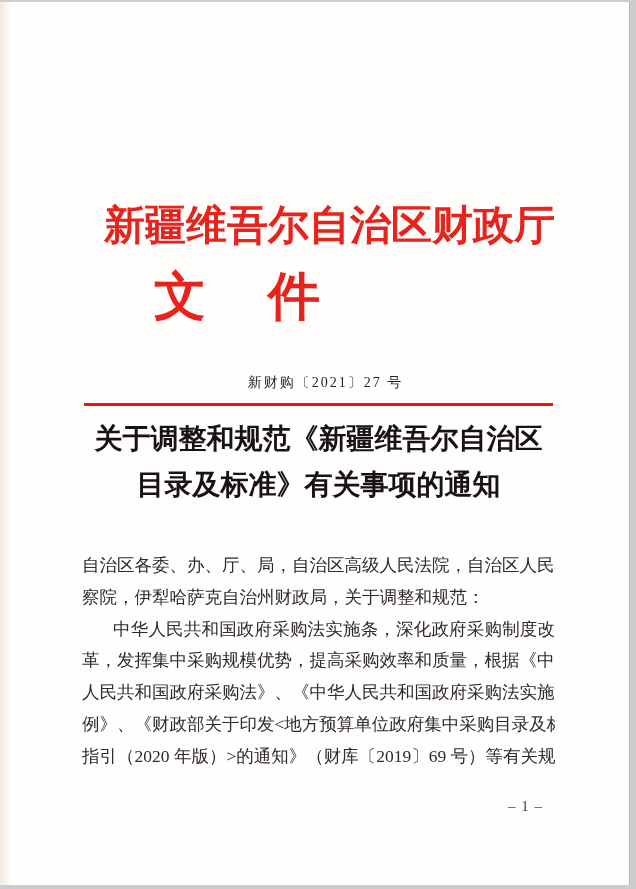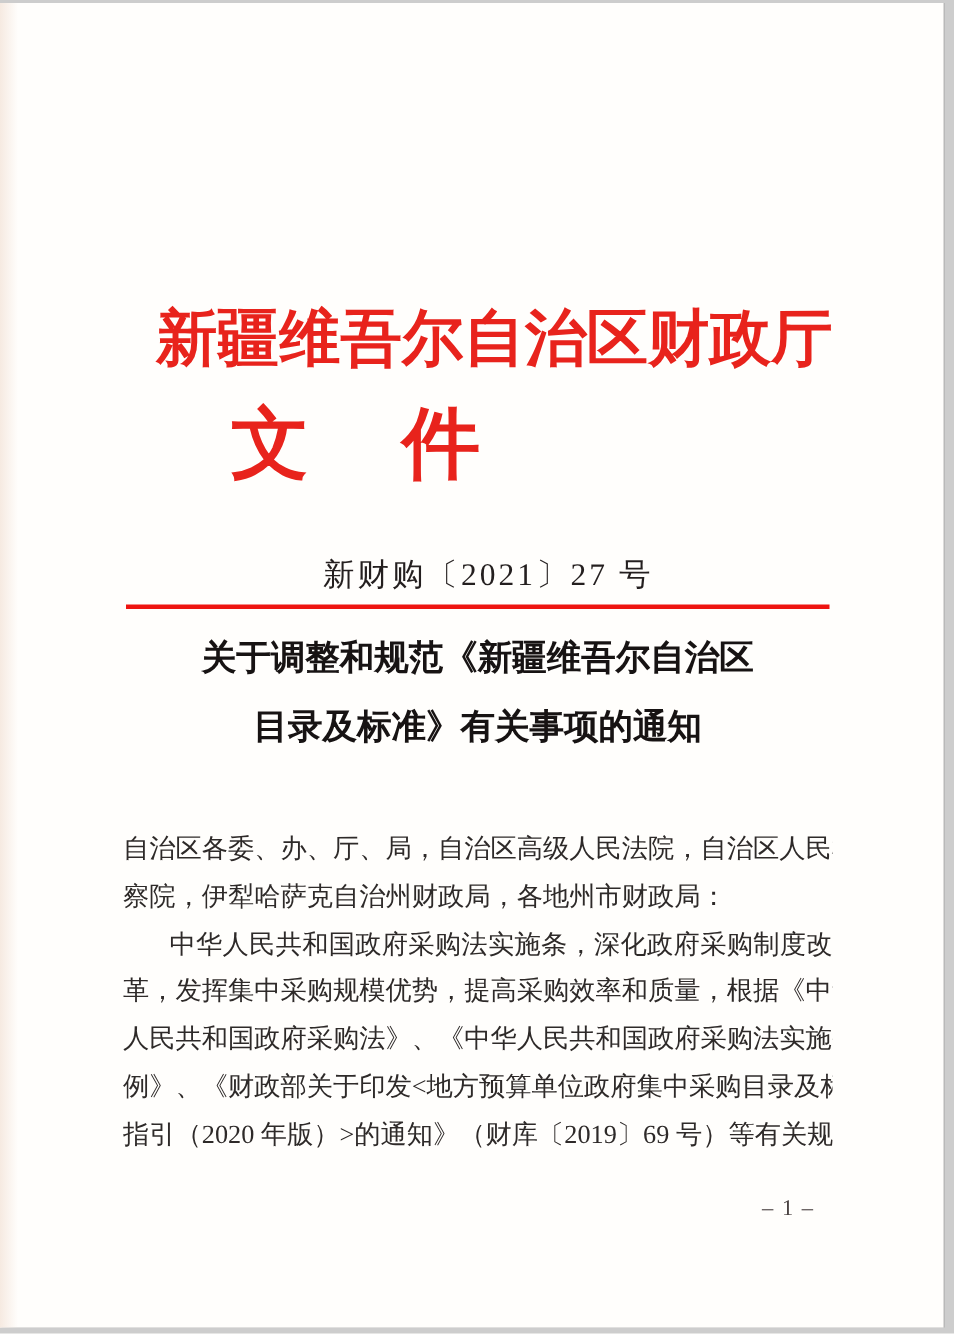--- a/index.html
+++ b/index.html
@@ -42,32 +42,32 @@
   .doc-word {
     position: absolute; top: 266px; left: 10px; right: -10px;
     text-align: left; white-space: nowrap;
     font-size: 52px; line-height: 58px; font-weight: bold;
     letter-spacing: 62px; padding-left: 62px; box-sizing: border-box;
     color: var(--header-red);
   }
   .doc-number {
     position: absolute; top: 370px; left: 7px; right: -7px;
     text-align: center; white-space: nowrap;
-    font-size: 21px; line-height: 22px; letter-spacing: 2px;
+    font-size: 14px; line-height: 22px; letter-spacing: 2px;
     color: #241f1f;
   }
   .red-rule {
     position: absolute; top: 401px; left: 2px;
     width: 469px; height: 3px;
     background: var(--rule-red);
   }
   .title-block {
     position: absolute; top: 414px; left: 0; right: 0;
     text-align: center; color: var(--title-black);
-    font-size: 23px; line-height: 45.5px; font-weight: bold;
+    font-size: 28px; line-height: 45.5px; font-weight: bold;
   }
   .title-line { white-space: nowrap; }
   .body-text {
     position: absolute; top: 548px; left: 0; right: 0;
     font-size: 17.5px; line-height: 31.8px;
     color: var(--body-black);
   }
   .bline {
     height: 31.8px; white-space: nowrap; overflow: hidden;
   }
@@ -94,21 +94,21 @@
 
     <div class="red-rule"></div>
 
     <div class="title-block">
       <div class="title-line">关于调整和规范《新疆维吾尔自治区</div>
       <div class="title-line">目录及标准》有关事项的通知</div>
     </div>
 
     <div class="body-text">
       <div class="bline just">自治区各委、办、厅、局，自治区高级人民法院，自治区人民检</div>
-      <div class="bline plain">察院，伊犁哈萨克自治州财政局，各地州市财政局：</div>
+      <div class="bline plain">察院，伊犁哈萨克自治州财政局，关于调整和规范：</div>
       <div class="bline just indent">中华人民共和国政府采购法实施条，深化政府采购制度改</div>
       <div class="bline just">革，发挥集中采购规模优势，提高采购效率和质量，根据《中华</div>
       <div class="bline just">人民共和国政府采购法》、《中华人民共和国政府采购法实施条</div>
       <div class="bline just">例》、《财政部关于印发&lt;地方预算单位政府集中采购目录及标准</div>
       <div class="bline just">指引（2020 年版）&gt;的通知》（财库〔2019〕69 号）等有关规定，</div>
     </div>
 
     <div class="page-number">– 1 –</div>
 
   </div>

